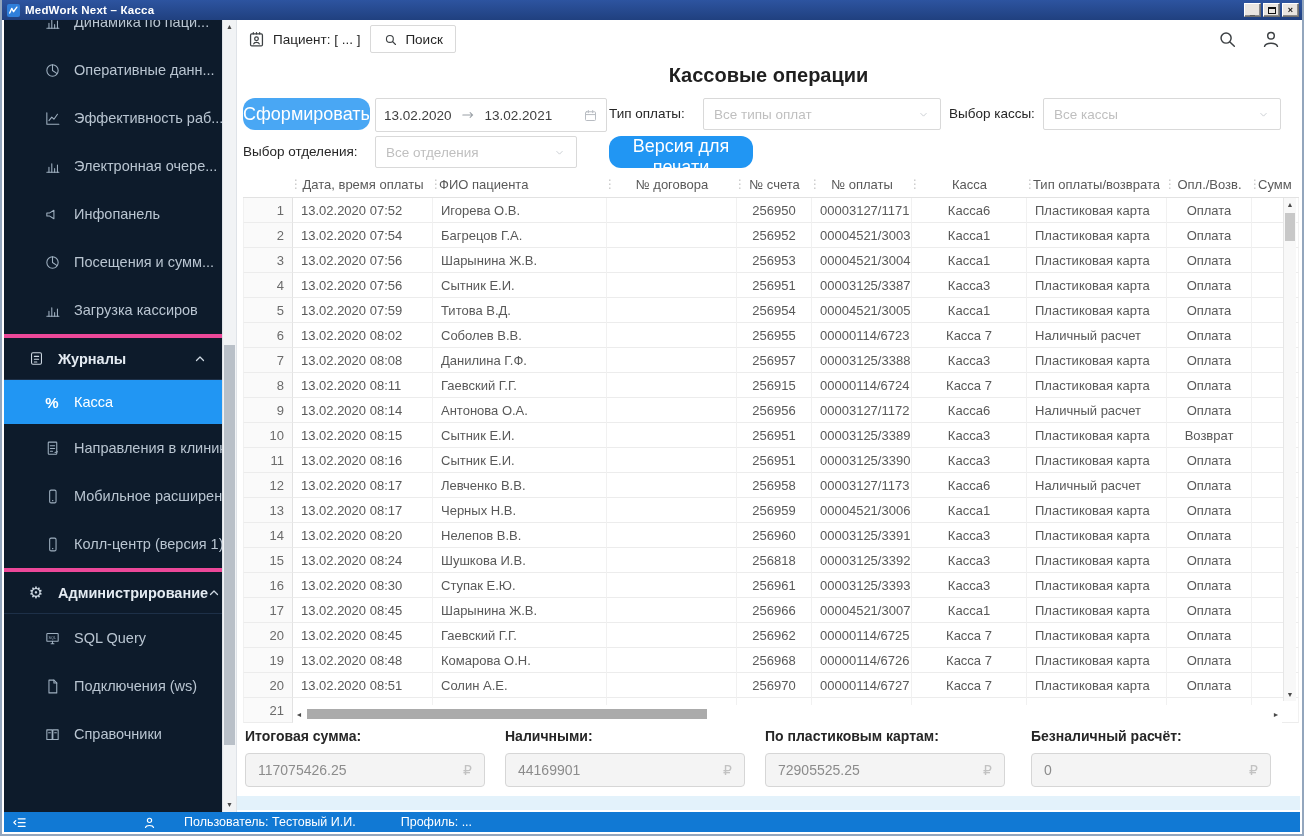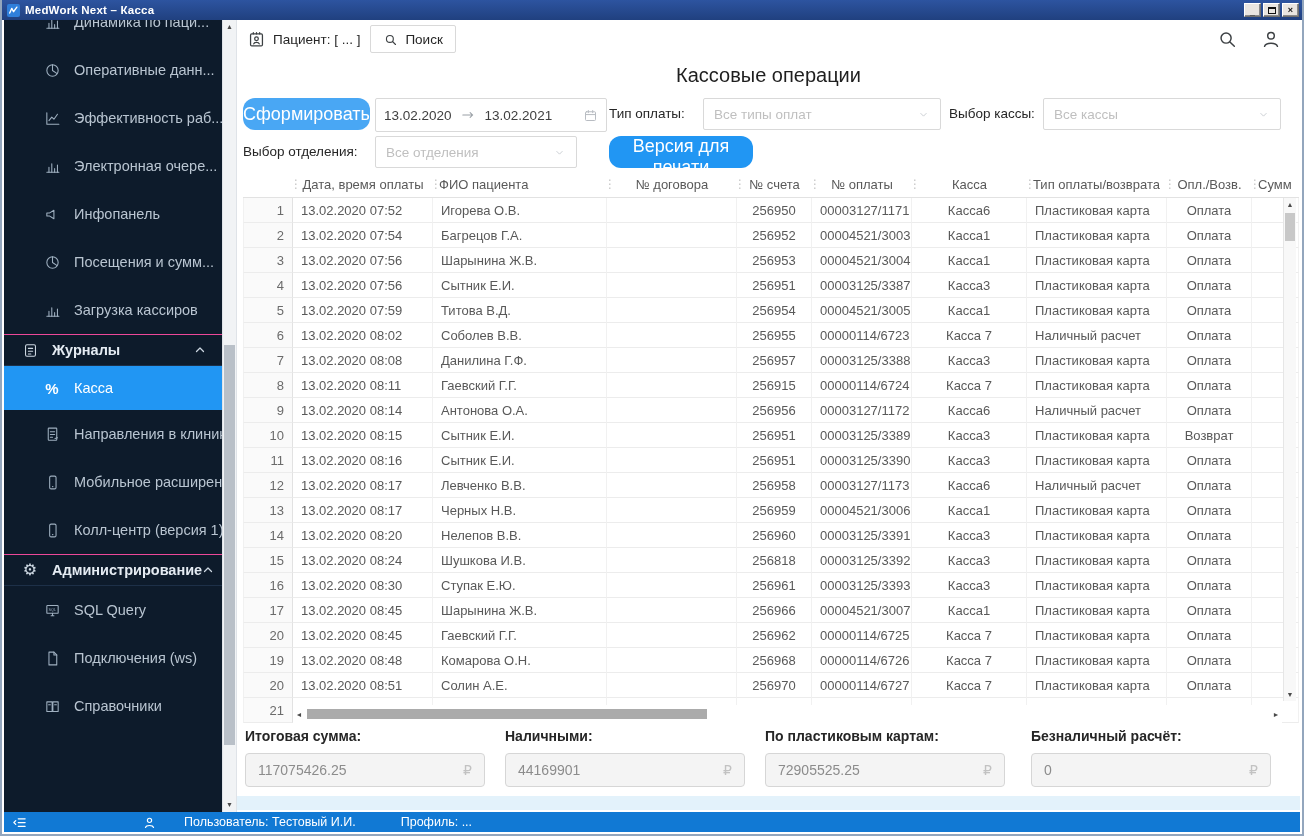--- a/index.html
+++ b/index.html
@@ -19,21 +19,21 @@
   
   .app{position:absolute;top:20px;left:2px;right:2px;bottom:22px;display:flex;background:#fff;overflow:hidden}
 
   
   .sidebar{width:218px;background:#0d1b2b;position:relative;overflow:hidden;flex:none}
   .sb-menu{margin-top:-22px}
   .sb-item{height:48px;display:flex;align-items:center;color:#b9c5d1;font-size:14.5px;cursor:pointer;padding-left:38px;white-space:nowrap}
   .sb-item .sb-icon{width:20px;height:20px;margin-right:12px;display:inline-flex;align-items:center;justify-content:center;color:#9fb0c0;flex:none}
   .sb-item .sb-icon svg{width:17px;height:17px}
   .sb-item .glyph{font-size:15px;font-weight:bold;line-height:1}
-  .sb-item.section{height:32px;padding-left:16px;border-top:1px solid #ec4899;border-bottom:1px solid #1d3048;color:#e4ebf2;font-weight:bold}
+  .sb-item.section{height:46px;padding-left:22px;border-top:4px solid #ec4899;border-bottom:1px solid #1d3048;color:#e4ebf2;font-weight:bold}
   .sb-item.section .sb-icon{color:#cdd8e2}
   .sb-item.child{padding-left:38px}
   .sb-item.active{height:44px;background:#2196f3;color:#fff}
   .sb-item.active .sb-icon{color:#fff}
   .sb-chevron{margin-left:auto;margin-right:16px;color:#cdd8e2;display:inline-flex}
   
   .sb-scroll{width:15px;flex:none;background:#f1f3f5;border-left:1px solid #dfe3e8;border-right:1px solid #dfe3e8;position:relative}
   .sb-scroll .arr{position:absolute;left:0;right:0;text-align:center;font-size:7px;color:#4a4a4a;line-height:14px;cursor:pointer}
   .sb-scroll .arr.up{top:0}
   .sb-scroll .arr.down{bottom:0}
@@ -43,21 +43,21 @@
   .content{flex:1;position:relative;background:#fff;overflow:hidden}
 
   .topbar{position:absolute;top:0;left:0;right:0;height:38px;display:flex;align-items:center;padding-left:8px}
   .patient-chip{display:flex;align-items:center;gap:7px;font-size:13.5px;color:#262626;height:28px;padding:0 10px 0 2px}
   .patient-chip svg{width:19px;height:19px;color:#3c4043}
   .search-btn{display:flex;align-items:center;gap:7px;font-size:13.5px;color:#262626;height:28px;padding:0 12px;border:1px solid #d9d9d9;border-radius:2px;background:#fff;cursor:pointer}
   .search-btn svg{width:15px;height:15px;color:#3c4043}
   .topbar-right{margin-left:auto;display:flex;align-items:center;gap:22px;padding-right:18px}
   .topbar-right .tb-ic{width:22px;height:22px;color:#3c4043;cursor:pointer;display:inline-flex}
 
-  .page-title{position:absolute;top:44px;left:0;right:0;text-align:center;font-size:20px;font-weight:normal;color:#1f1f1f}
+  .page-title{position:absolute;top:44px;left:0;right:0;text-align:center;font-size:20px;font-weight:bold;color:#1f1f1f}
 
   .frow{position:absolute;left:0;right:0;height:32px}
   .frow1{top:78px}
   .frow2{top:116px}
   .abs{position:absolute;top:0;height:32px}
   .btn-primary{border:none;border-radius:12px;color:#fff;font-size:18px;cursor:pointer;font-family:inherit}
   .btn-generate{left:6px;width:127px;background:#49a7f4}
   .btn-print{left:372px;width:144px;background:#2196f3}
   .datebox{left:138px;width:232px;border:1px solid #d9d9d9;border-radius:2px;display:flex;align-items:center;padding:16px 8px;gap:6px;background:#fff}
   .datebox .dval{font-size:13.5px;color:#404040;cursor:text}

